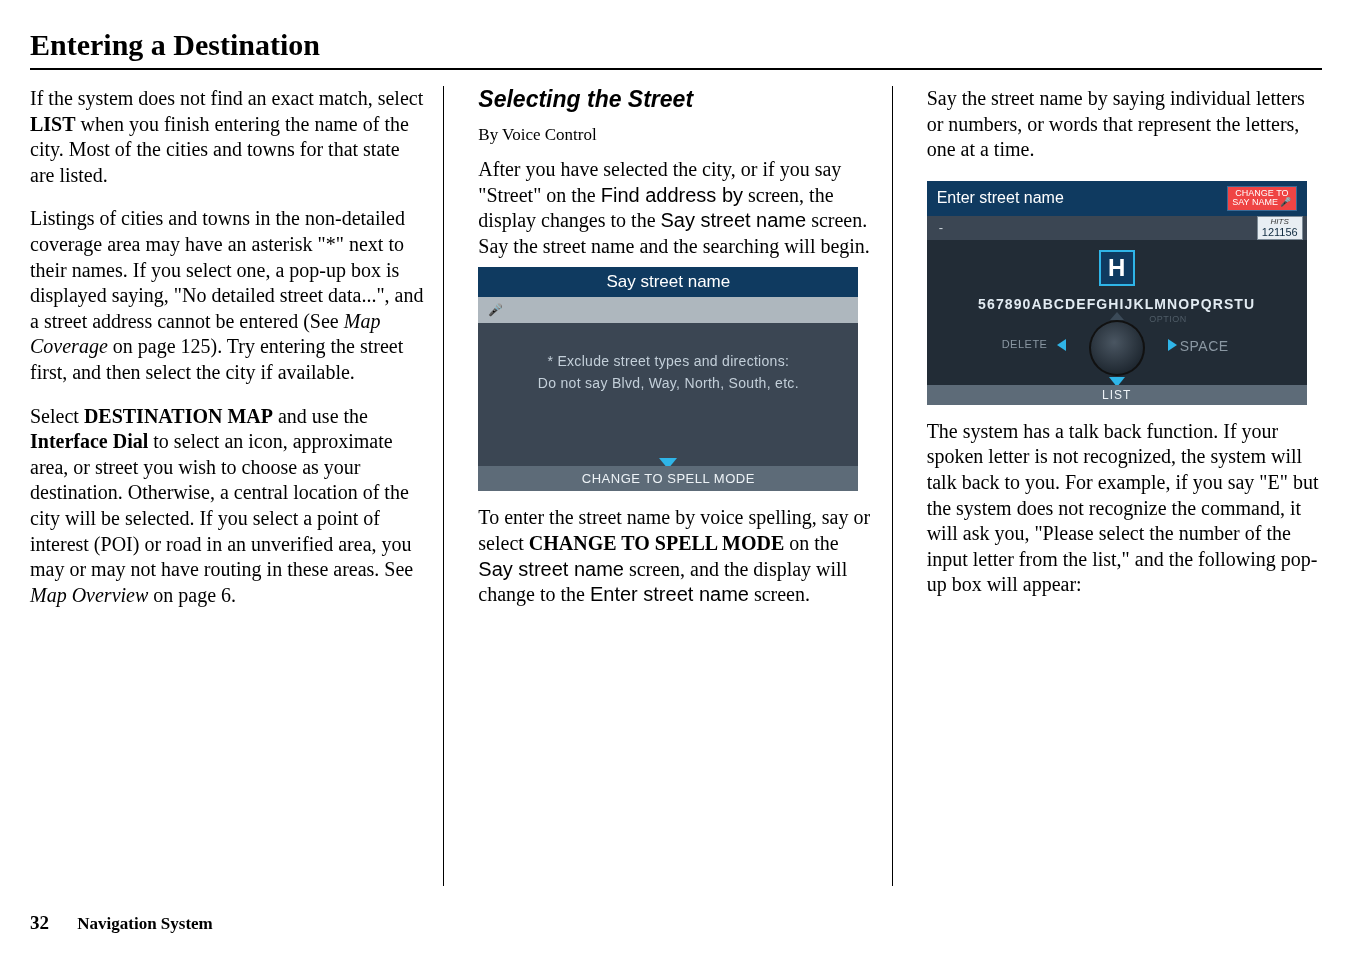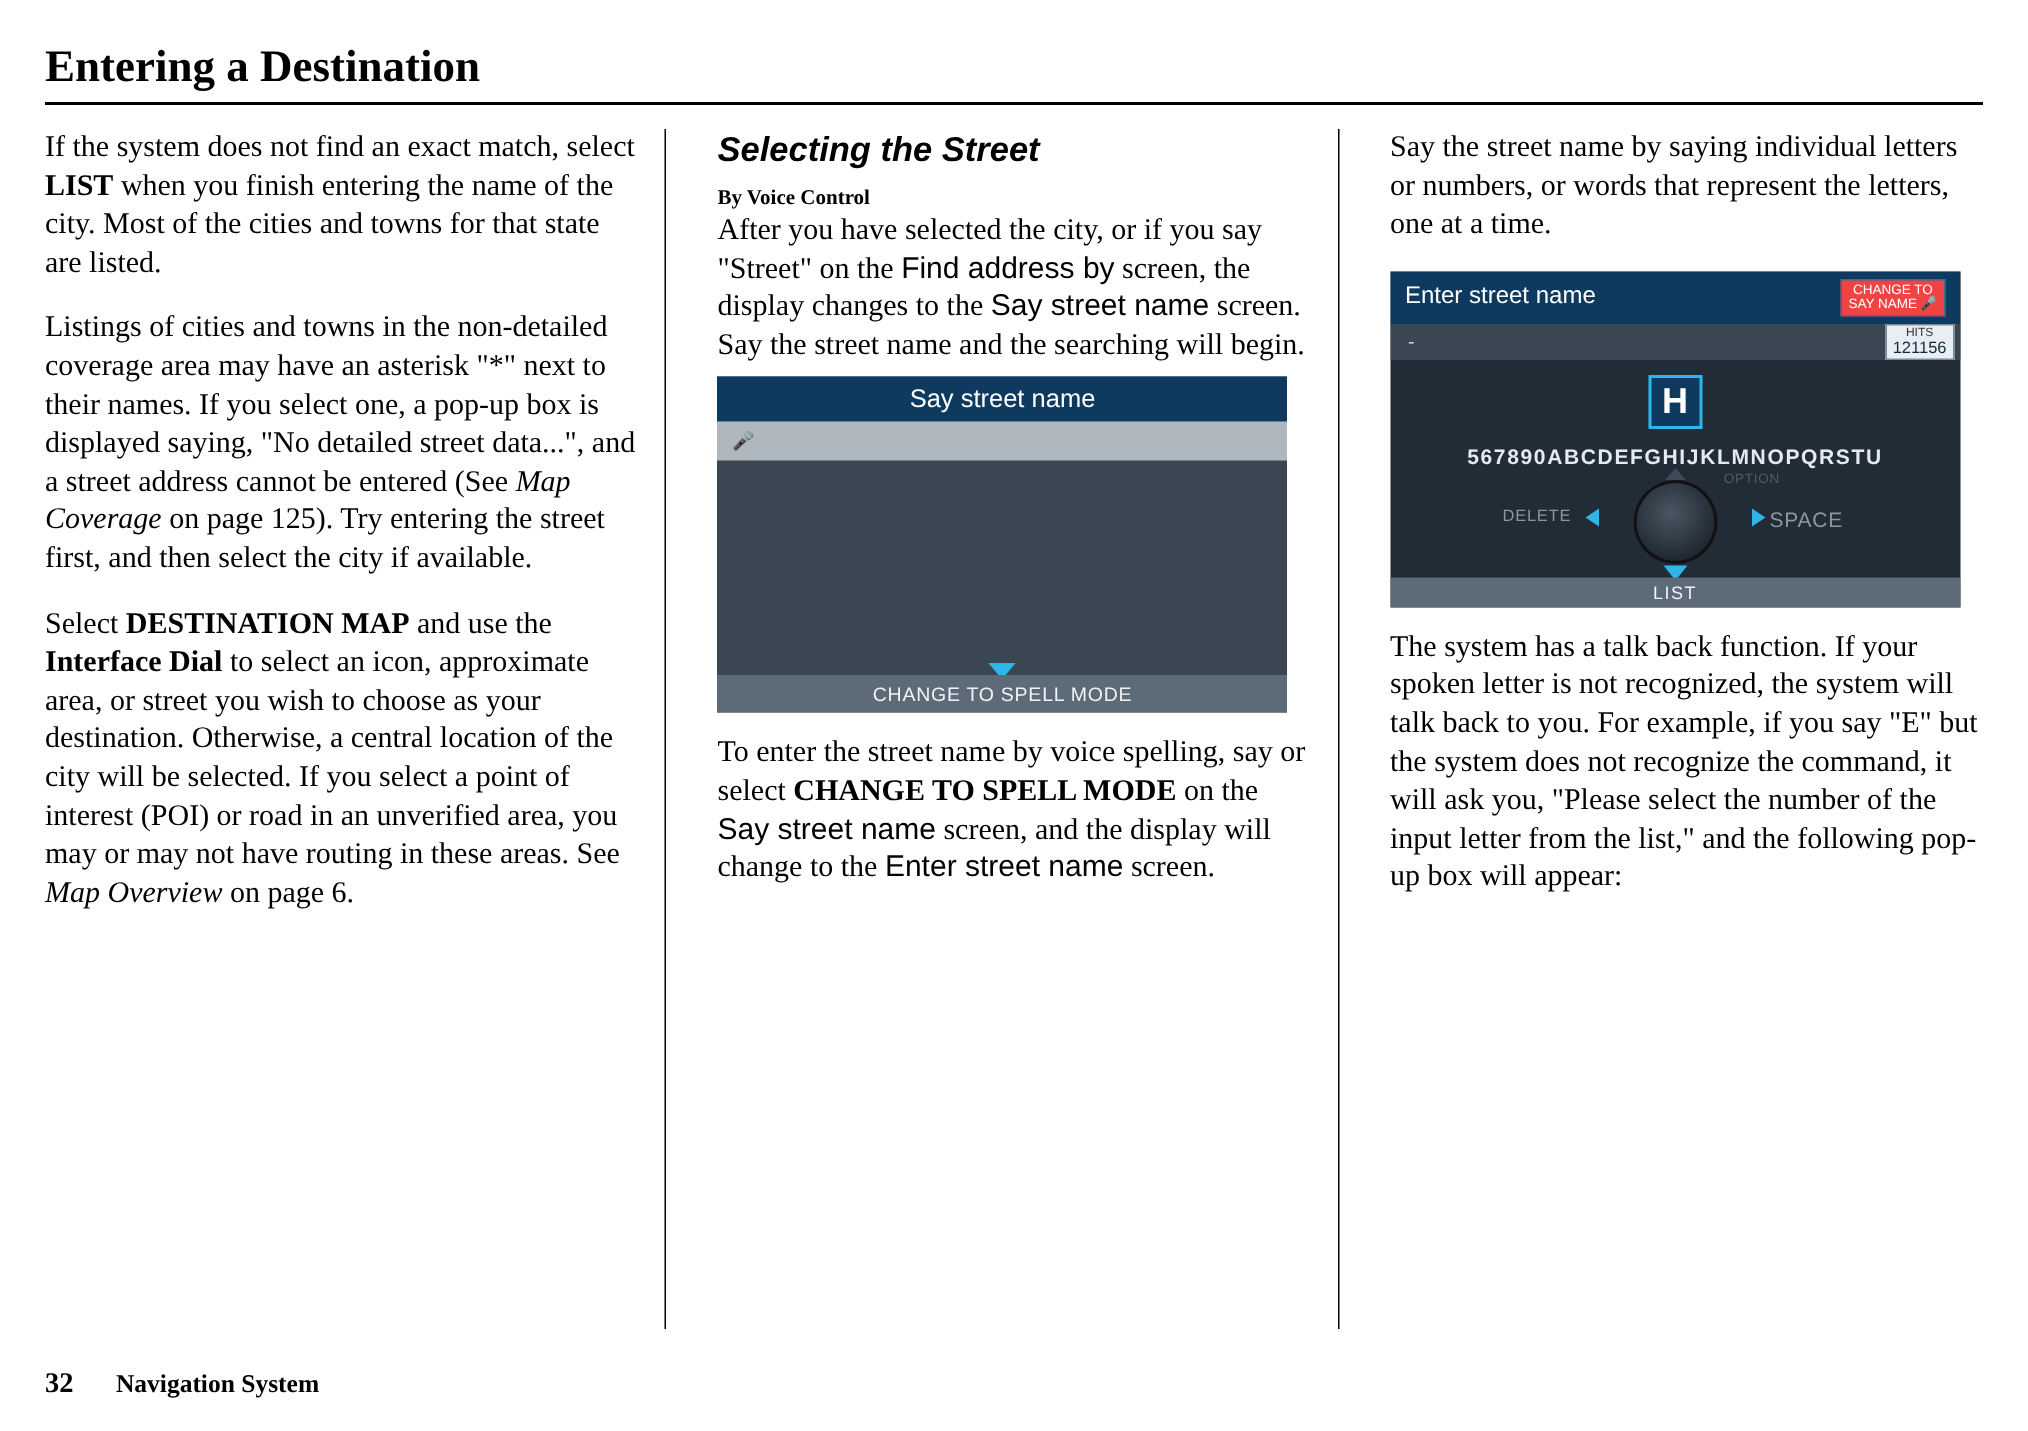--- a/index.html
+++ b/index.html
@@ -35,23 +35,23 @@
   .col:last-child { border-right: none; padding-right: 0; }
   p { margin-bottom: 18px; line-height: 1.28; }
   .subheading {
     font-style: italic;
     font-weight: bold;
     font-family: Arial, Helvetica, sans-serif;
     font-size: 23px;
     margin-bottom: 12px;
   }
   .subsubheading {
-    font-weight: bold;
-    font-size: 14px;
-    margin-bottom: 0;
+    font-weight: normal;
+    font-size: 17px;
+    margin-bottom: 12px;
   }
   .bold { font-weight: bold; }
   .italic { font-style: italic; }
   .sans { font-family: Arial, Helvetica, sans-serif; }
   .footer {
     position: absolute;
     bottom: 20px;
     left: 30px;
     font-size: 17px;
   }
@@ -150,21 +150,21 @@
   }
   .screen2 .hitsrow .dash { margin-left: 8px; margin-right: auto; color: #cfd7dd; }
   .screen2 .hitsbox {
     background: #e8eef3;
     color: #0f2a3f;
     font-size: 11px;
     padding: 1px 4px;
     border: 1px solid #7d8b97;
     text-align: center;
   }
-  .screen2 .hitsbox .hitslabel { font-size: 8px; line-height: 1; color: #333; }
+  .screen2 .hitsbox .hitslabel { font-size: 8px; line-height: 1; color: #333; font-style: italic; }
   .screen2 .center {
     position: relative;
     height: 150px;
   }
   .screen2 .bigletter {
     position: absolute;
     top: 10px;
     left: 50%;
     transform: translateX(-50%);
     width: 36px; height: 36px;
@@ -285,20 +285,24 @@
     <div class="subheading">Selecting the Street</div>
     <div class="subsubheading">By Voice Control</div>
     <p style="margin-bottom:6px;">
       <span>After you have selected the city, or if you say "Street" on the </span><span class="sans">Find address by</span><span> screen, the display changes to the </span><span class="sans">Say street name</span><span> screen. Say the street name and the searching will begin.</span>
     </p>
 
     <div class="screen1">
       <div class="titlebar">Say street name</div>
       <div class="microw">
         <span class="mic-icon">🎤</span>
+      </div>
+      <div class="body">
+        <div>* Exclude street types and directions:</div>
+        <div>Do not say Blvd, Way, North, South, etc.</div>
       </div>
       <div class="arrowdown"></div>
       <div class="bottombar">CHANGE TO SPELL MODE</div>
     </div>
 
     <p>
       <span>To enter the street name by voice spelling, say or select </span><span class="bold">CHANGE TO SPELL MODE</span><span> on the </span><span class="sans">Say street name</span><span> screen, and the display will change to the </span><span class="sans">Enter street name</span><span> screen.</span>
     </p>
   </div>
 

